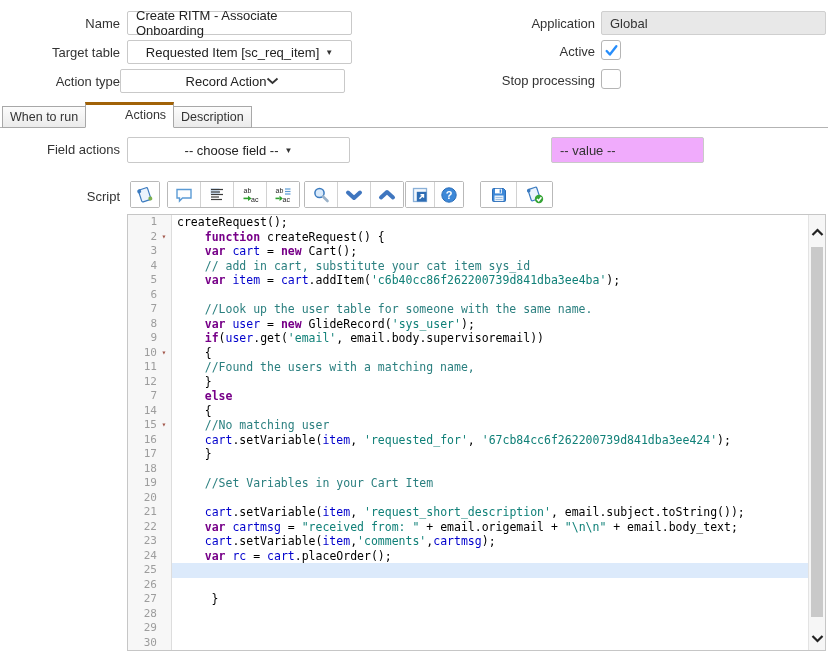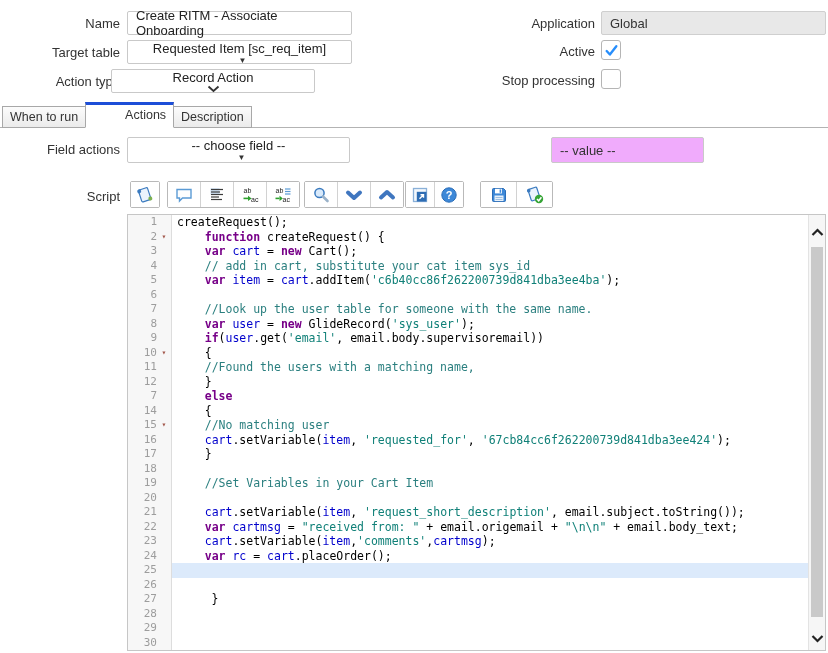--- a/index.html
+++ b/index.html
@@ -4,34 +4,34 @@
 <style>
   html,body{margin:0;padding:0;background:#fff;}
   #app{position:relative;width:828px;height:653px;font-family:"Liberation Sans",sans-serif;color:#333;background:#fff;overflow:hidden;}
 
   .lbl{position:absolute;font-size:13px;color:#333;text-align:right;width:120px;white-space:nowrap;}
   .lbl-r{position:absolute;font-size:13px;color:#333;text-align:right;width:180px;left:415px;white-space:nowrap;}
 
   .inp{position:absolute;height:24px;border:1px solid #c9c9c9;border-radius:2px;background:#fff;
        font-size:13px;color:#222;display:flex;align-items:center;padding:0 8px;box-sizing:border-box;}
   .inp.ro{background:#e8e8e8;border-color:#cfcfcf;color:#333;}
-  .sel{justify-content:space-between;cursor:pointer;flex-direction:column;}
+  .sel{justify-content:center;cursor:pointer;}
   .sel .tri{font-size:8px;color:#333;margin-left:6px;}
   .sel.gray{background:#ececec;color:#444;}
   .val{background:#f0abfc;color:#333;margin-left:14px;}
 
   .cb{position:absolute;width:20px;height:20px;border:1px solid #b5b5b5;border-radius:3px;background:#fff;
       display:flex;align-items:center;justify-content:center;cursor:pointer;box-sizing:border-box;}
 
   
   .tabbar{position:absolute;left:0;right:0;top:101px;height:26px;display:flex;align-items:flex-end;
           padding-left:2px;border-bottom:1px solid #b3b3b3;box-sizing:content-box;}
   .tab{height:20px;line-height:20px;padding:0 7px;font-size:12.5px;color:#333;background:linear-gradient(#fcfcfc,#ebebeb);
        border:1px solid #a8a8a8;margin-right:-1px;margin-bottom:-1px;cursor:pointer;white-space:nowrap;}
-  .tab.active{background:#fff;border-top:3px solid #1d4ed8;border-bottom:1px solid #fff;height:22px;line-height:21px;z-index:2;padding-left:39px;}
+  .tab.active{background:#fff;border-top:3px solid #a16207;border-bottom:1px solid #fff;height:22px;line-height:21px;z-index:2;padding-left:39px;}
 
   
   .tb-group{position:absolute;top:181px;height:27px;display:flex;border:1px solid #b9b9b9;border-radius:2px;background:#fff;box-sizing:border-box;}
   .tb-btn{width:32px;height:25px;display:flex;align-items:center;justify-content:center;background:#fff;cursor:pointer;border-left:1px solid #d2d2d2;}
   .tb-btn:first-child{border-left:none;}
   .tb-ic{display:flex;align-items:center;justify-content:center;}
 
   
   .editor{position:absolute;left:127px;top:214px;width:699px;height:437px;border:1px solid #c6c6c6;background:#fff;box-sizing:border-box;display:flex;}
   .gutter{width:44px;background:#f7f7f7;border-right:1px solid #ddd;box-sizing:border-box;flex:none;
@@ -64,21 +64,21 @@
     <span>Create RITM - Associate Onboarding</span>
   </div>
 
   <div class="lbl" style="left:0;top:45px">Target table</div>
   <div class="inp sel" style="left:127px;top:40px;width:225px">
     <span>Requested Item [sc_req_item]</span>
     <span class="tri">▼</span>
   </div>
 
   <div class="lbl" style="left:0;top:74px">Action type</div>
-  <div class="inp sel" style="left:111px;top:69px;width:204px">
+  <div class="inp sel" style="left:120px;top:69px;width:225px">
     <span>Record Action</span>
     <span style="display:flex">
         <svg width="13" height="8" viewBox="0 0 13 8">
           <polyline points="1.5,1.5 6.5,6 11.5,1.5" fill="none" stroke="#333" stroke-width="1.8"></polyline>
         </svg>
       </span>
   </div>
 
   <div class="lbl-r" style="top:16px">Application</div>
   <div class="inp ro" style="left:601px;top:11px;width:225px">

